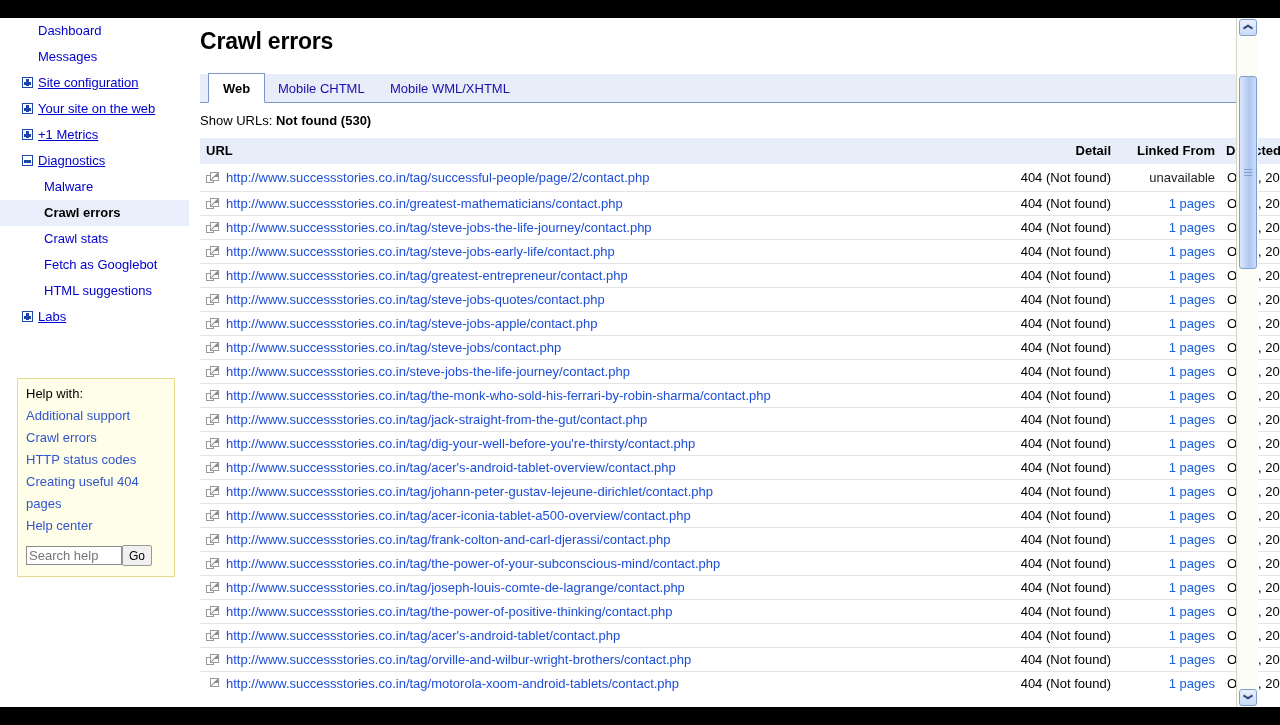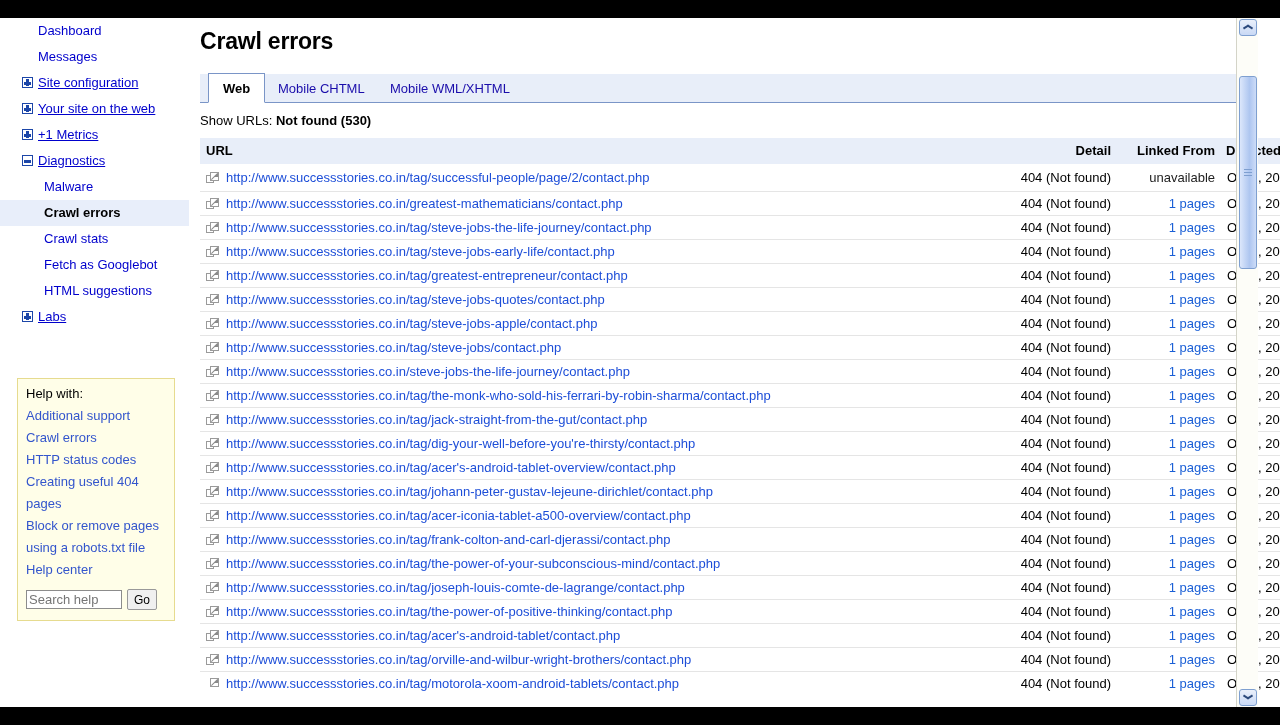--- a/index.html
+++ b/index.html
@@ -124,21 +124,20 @@
     display: block;
     color: #3355cc;
     text-decoration: none;
     font-size: 13px;
     line-height: 22px;
   }
   #help-search-row {
     margin-top: 8px;
     display: flex;
     align-items: center;
-    gap: 5px;
   }
   #help-search-input {
     width: 96px;
     height: 19px;
     font-family: "Liberation Sans", sans-serif;
     font-size: 13px;
     border: 1px solid #8c8c8c;
     padding: 0 2px;
     box-sizing: border-box;
     background: #fff;
@@ -402,21 +401,20 @@
             <li class="nav-row expandable"><span class="toggle-box plus"></span><span class="nav-link">Labs</span></li>
           </ul>
 
         <aside id="help-box">
           <div class="help-title">Help with:</div>
           <div id="help-links">
               <a href="#">Additional support</a>
               <a href="#">Crawl errors</a>
               <a href="#">HTTP status codes</a>
               <a href="#">Creating useful 404 pages</a>
-              <a href="#">Block or remove pages using a robots.txt file</a>
               <a href="#">Help center</a>
             </div>
           <div id="help-search-row">
             <input id="help-search-input" type="text" placeholder="Search help" style="">
             <button id="help-go-button">Go</button>
           </div>
         </aside>
       </nav>
 
       <main id="content">

